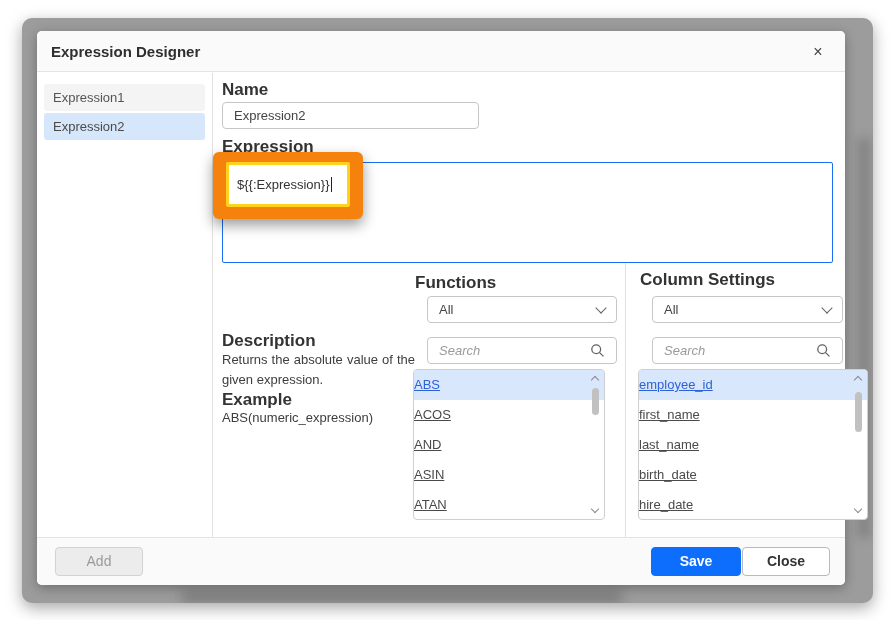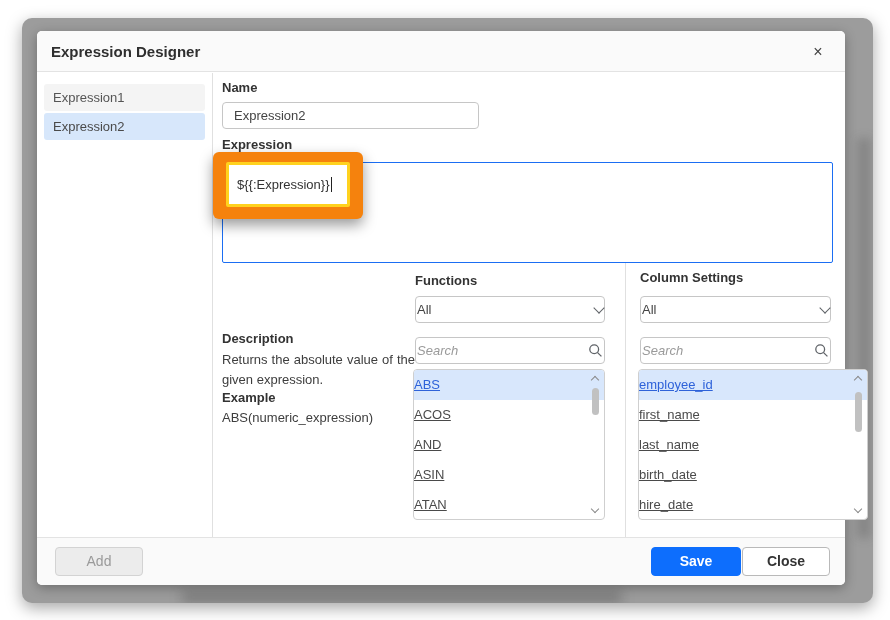--- a/index.html
+++ b/index.html
@@ -33,21 +33,21 @@
   
   .sidebar { position:absolute; left:0; top:42px; width:176px; bottom:48px;
              background:#fff; border-right:1px solid #e0e0e0; }
   .side-item { margin:0 7px; height:27px; line-height:27px; padding-left:9px;
                border-radius:3px; font-size:13px; color:#555; cursor:pointer; }
   .side-item.first { margin-top:11px; background:#f4f4f4; }
   .side-item.selected { margin-top:2px; background:#d7e7fb; color:#4a4a4a; }
 
   
   .main { position:absolute; left:177px; top:42px; right:0; bottom:48px; }
-  .lbl { position:absolute; font-size:13px; font-weight:bold; color:#333; }
+  .lbl { position:absolute; font-size:17px; font-weight:bold; color:#333; }
 
   .name-input { position:absolute; left:8px; top:29px; width:257px; height:27px;
                 border:1px solid #c6c6c6; border-radius:4px; padding:0 11px;
                 font-size:13px; color:#444; font-family:"Liberation Sans",sans-serif;
                 background:#fff; outline:none; }
 
   .expr-area { position:absolute; left:8px; top:89px; width:611px; height:101px;
                border:1px solid #1b6ef3; border-radius:2px; background:#fff; }
 
   
@@ -63,21 +63,21 @@
 
   
   .desc-text { position:absolute; left:8px; top:277px; width:193px;
                font-size:13px; color:#3d3d3d; line-height:20px; text-align:justify; }
   .example-text { position:absolute; left:8px; top:337px; font-size:13px; color:#3d3d3d; }
 
   
   .select-box, .search-box {
       position:absolute; height:27px; border:1px solid #c6c6c6; border-radius:4px;
       background:#fff; font-size:13px; color:#444; display:flex; align-items:center;
-      padding:0 1px; cursor:pointer; }
+      padding:0 11px; cursor:pointer;margin-left:12px; }
   .search-box input { border:none; outline:none; flex:1; font-size:13px;
       font-style:italic; color:#666; min-width:0;
       font-family:"Liberation Sans",sans-serif; background:transparent; }
   .search-box input::placeholder { color:#9a9a9a; font-style:italic; }
   .chev { width:8px; height:8px; border-right:1.6px solid #5f6368;
           border-bottom:1.6px solid #5f6368; transform:rotate(45deg);
           margin-left:auto; margin-top:-4px; }
   .mag { margin-left:auto; flex:none; }
 
   .list-box { position:absolute; border:1px solid #cfcfcf; border-radius:4px;

